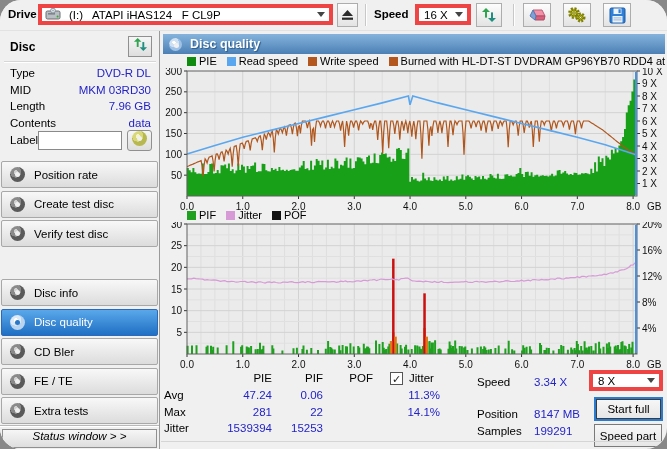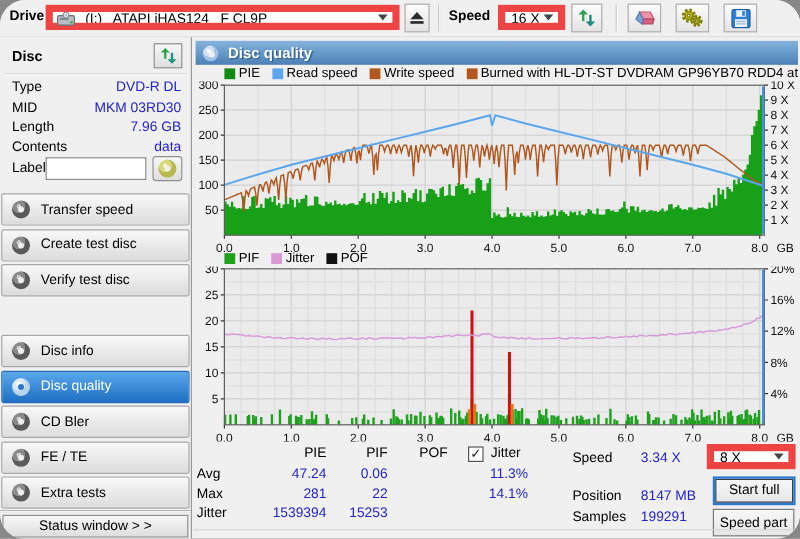--- a/index.html
+++ b/index.html
@@ -6,22 +6,22 @@
   body{font-family:"Liberation Sans","DejaVu Sans",sans-serif;background:#888;}
   #app{position:relative;width:667px;height:449px;background:#f0f0f0;overflow:hidden;
        font-size:11.5px;color:#000;border-radius:21px;}
   .abs{position:absolute;}
   .blue{color:#2323c8;}
   .bold{font-weight:bold;}
 
   
   #toolbar{position:absolute;left:0;top:0;width:667px;height:30px;background:#f0f0f0;
            border-bottom:1px solid #e2e2e2;}
-  .combo{position:absolute;background:#fff;border:6px solid #ef4444;height:21px;
-         display:flex;box-sizing:border-box;}
+  .combo{position:absolute;background:#fff;border:4px solid #ef4444;height:21px;
+         display:flex;align-items:center;box-sizing:border-box;}
   .combo .txt{flex:1;padding-left:5px;white-space:pre;overflow:hidden;}
   .chev{width:16px;height:100%;display:flex;align-items:center;justify-content:center;}
   .chev i{width:0;height:0;border-left:4px solid transparent;border-right:4px solid transparent;
           border-top:5px solid #444;}
   .tbtn{position:absolute;top:3px;height:24px;box-sizing:border-box;border:1px solid #adadad;
         background:linear-gradient(#fdfdfd,#e3e3e3);display:flex;align-items:center;justify-content:center;}
   .vsep{position:absolute;top:4px;width:1px;height:22px;background:#c8c8c8;border-right:1px solid #fff;}
 
   
   #sidebar{position:absolute;left:0;top:31px;width:160px;height:418px;background:#f0f0f0;
@@ -33,21 +33,21 @@
         display:flex;align-items:center;padding-left:8px;gap:9px;cursor:default;}
   .sbtn.sel{background:linear-gradient(#5aa8ea,#1f6fc4);border-color:#2a6ab8;color:#fff;}
   .disc-ico{width:15px;height:15px;border-radius:50%;
         background:radial-gradient(circle at 38% 34%, #cfcfcf 0 14%, #8a8a8a 15% 40%, #5a5a5a 41% 100%);
         position:relative;flex:0 0 auto;}
   .disc-ico::after{content:"";position:absolute;left:5px;top:5px;width:5px;height:5px;border-radius:50%;
         background:#f0f0f0;}
   .sbtn.sel .disc-ico{background:radial-gradient(circle at 38% 34%, #ffffff 0 14%, #dce9f7 15% 40%, #b9d4ef 41% 100%);}
   .sbtn.sel .disc-ico::after{background:#2a77c9;}
   .gbtn{box-sizing:border-box;border:1px solid #909090;background:linear-gradient(#f6f6f6,#dedede);
-        display:flex;align-items:center;justify-content:center;}
+        display:flex;justify-content:center;font-style:italic;}
   #label-input{position:absolute;left:38px;top:131px;width:84px;height:19px;border:1px solid #8a8a8a;
         background:#fff;box-sizing:border-box;font-size:11px;padding:0 3px;}
 
   
   #hdrbar{position:absolute;left:163px;top:34px;width:502px;height:20px;
         background:linear-gradient(#85b3dc,#4c80b5);display:flex;align-items:center;gap:8px;
         padding-left:6px;box-sizing:border-box;}
   #hdrbar .t{color:#fff;font-weight:bold;font-size:12.5px;text-shadow:1px 1px 1px #2a5a8a;}
   .legend{position:absolute;display:flex;gap:10px;align-items:center;font-size:11px;}
   .legend .it{display:flex;align-items:center;gap:3px;white-space:nowrap;}
@@ -170,21 +170,21 @@
     <span class="fieldval blue" style="top:86px">data</span>
 
     <span class="fieldlbl" style="top:103px">Label</span>
     <input id="label-input" style="top: 100px;" value="">
     <div class="gbtn abs" style="left:127px;top:99px;width:25px;height:21px;border-radius:3px">
       <span class="disc-ico" style="background:radial-gradient(circle at 38% 34%, #f4f4c8 0 14%, #d8d878 15% 40%, #b8b850 41% 100%)"></span>
     </div>
 
     <div class="sbtn" style="top:130px">
         <span class="disc-ico"></span>
-        <span>Transfer speed</span>
+        <span>Position rate</span>
       </div>
     <div class="sbtn" style="top:159.5px">
         <span class="disc-ico"></span>
         <span>Create test disc</span>
       </div>
     <div class="sbtn" style="top:189px">
         <span class="disc-ico"></span>
         <span>Verify test disc</span>
       </div>
     <div class="sbtn" style="top:248px">

